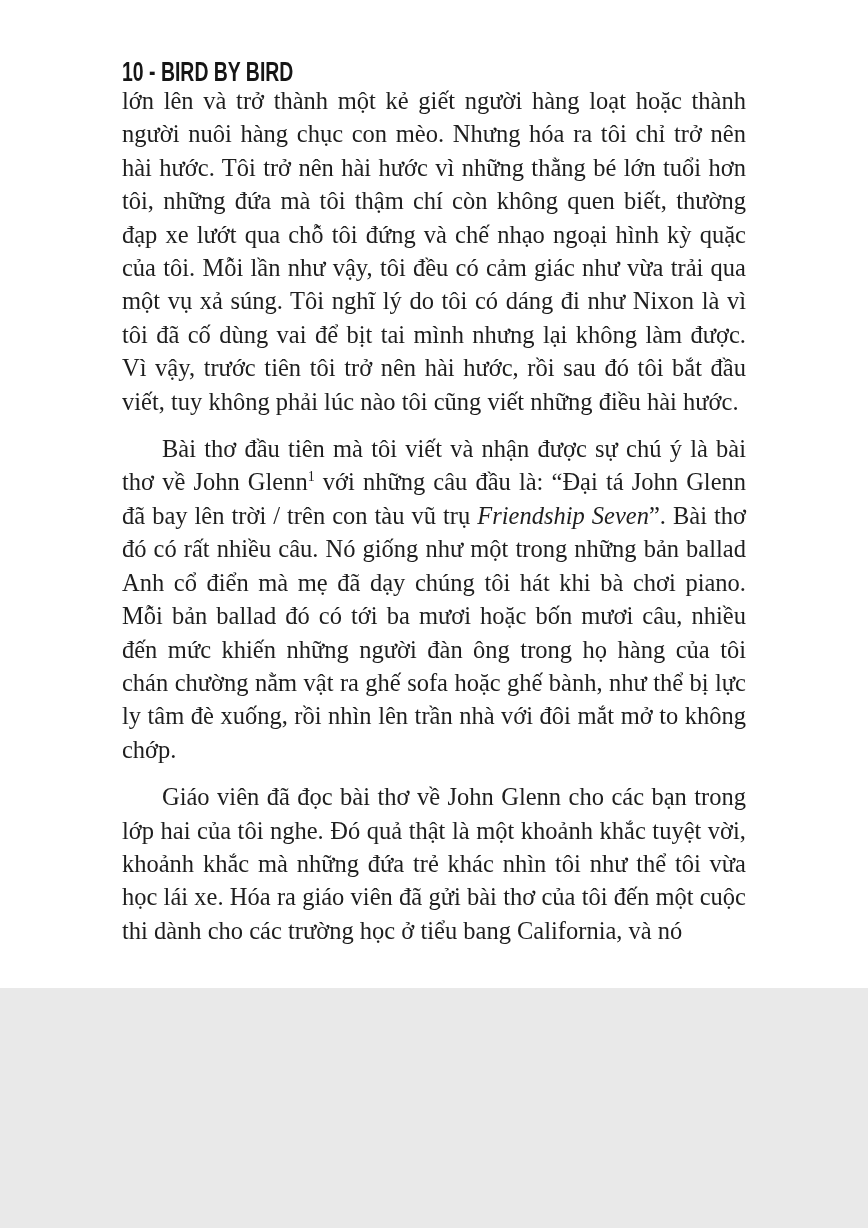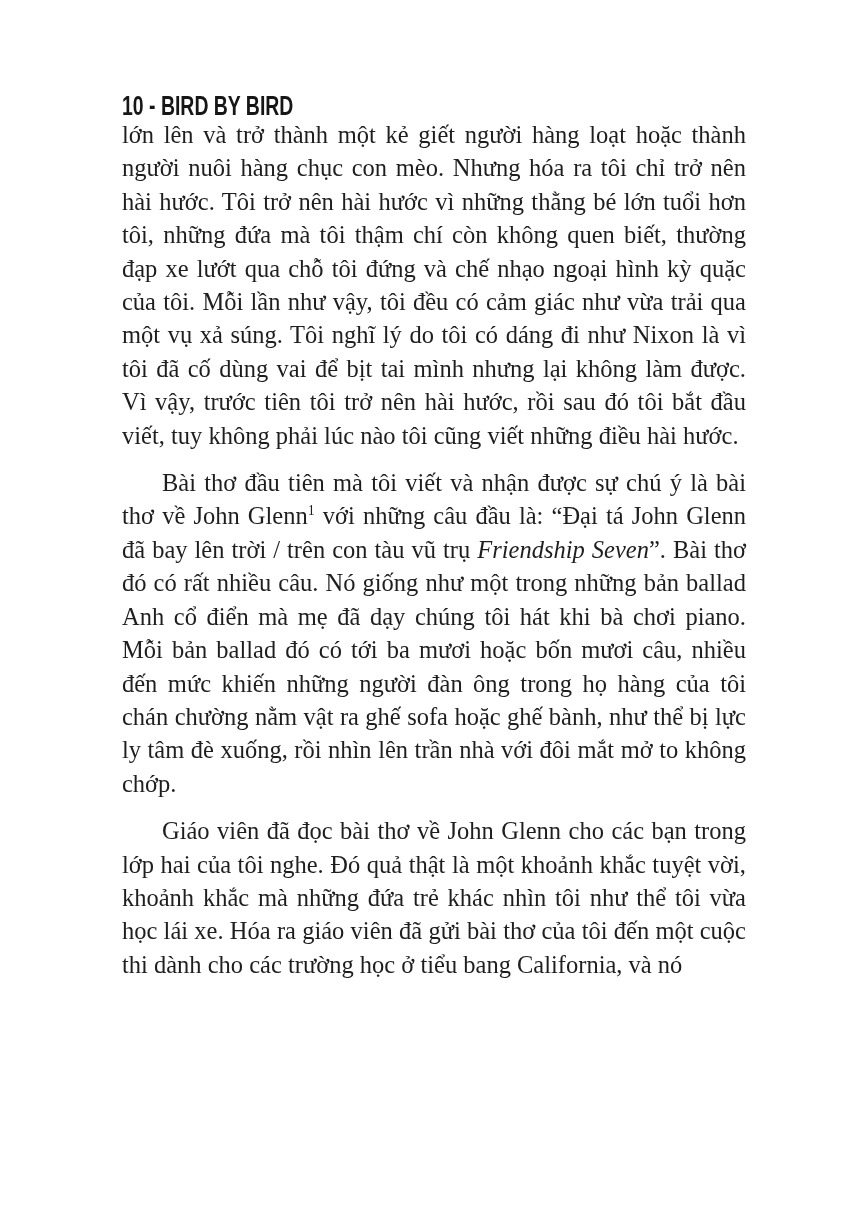--- a/index.html
+++ b/index.html
@@ -5,25 +5,25 @@
   :root{
     --body-text:#1e1e1e;
     --header-text:#161616;
     --footnote-text:#9b9b9b;
     --rule-color:#1a1a1a;
     --page-bg:#ffffff;
   }
   html,body{margin:0;padding:0;background:#e9e9e9;}
   .page{
     position:relative;
-    width:868px;height:1228px;
+    width:868px;height:988px;
     margin:0 auto;
     background:var(--page-bg);
     box-sizing:border-box;
-    padding:94px 122px 0 122px;
+    padding:60px 122px 0 122px;
     overflow:hidden;
     font-family:"Liberation Serif", serif;
     color:var(--body-text);
   }
   .running-head{
     font-family:"Liberation Sans", sans-serif;
     font-weight:700;
     font-size:27px;
     line-height:24px;
     letter-spacing:0px;

